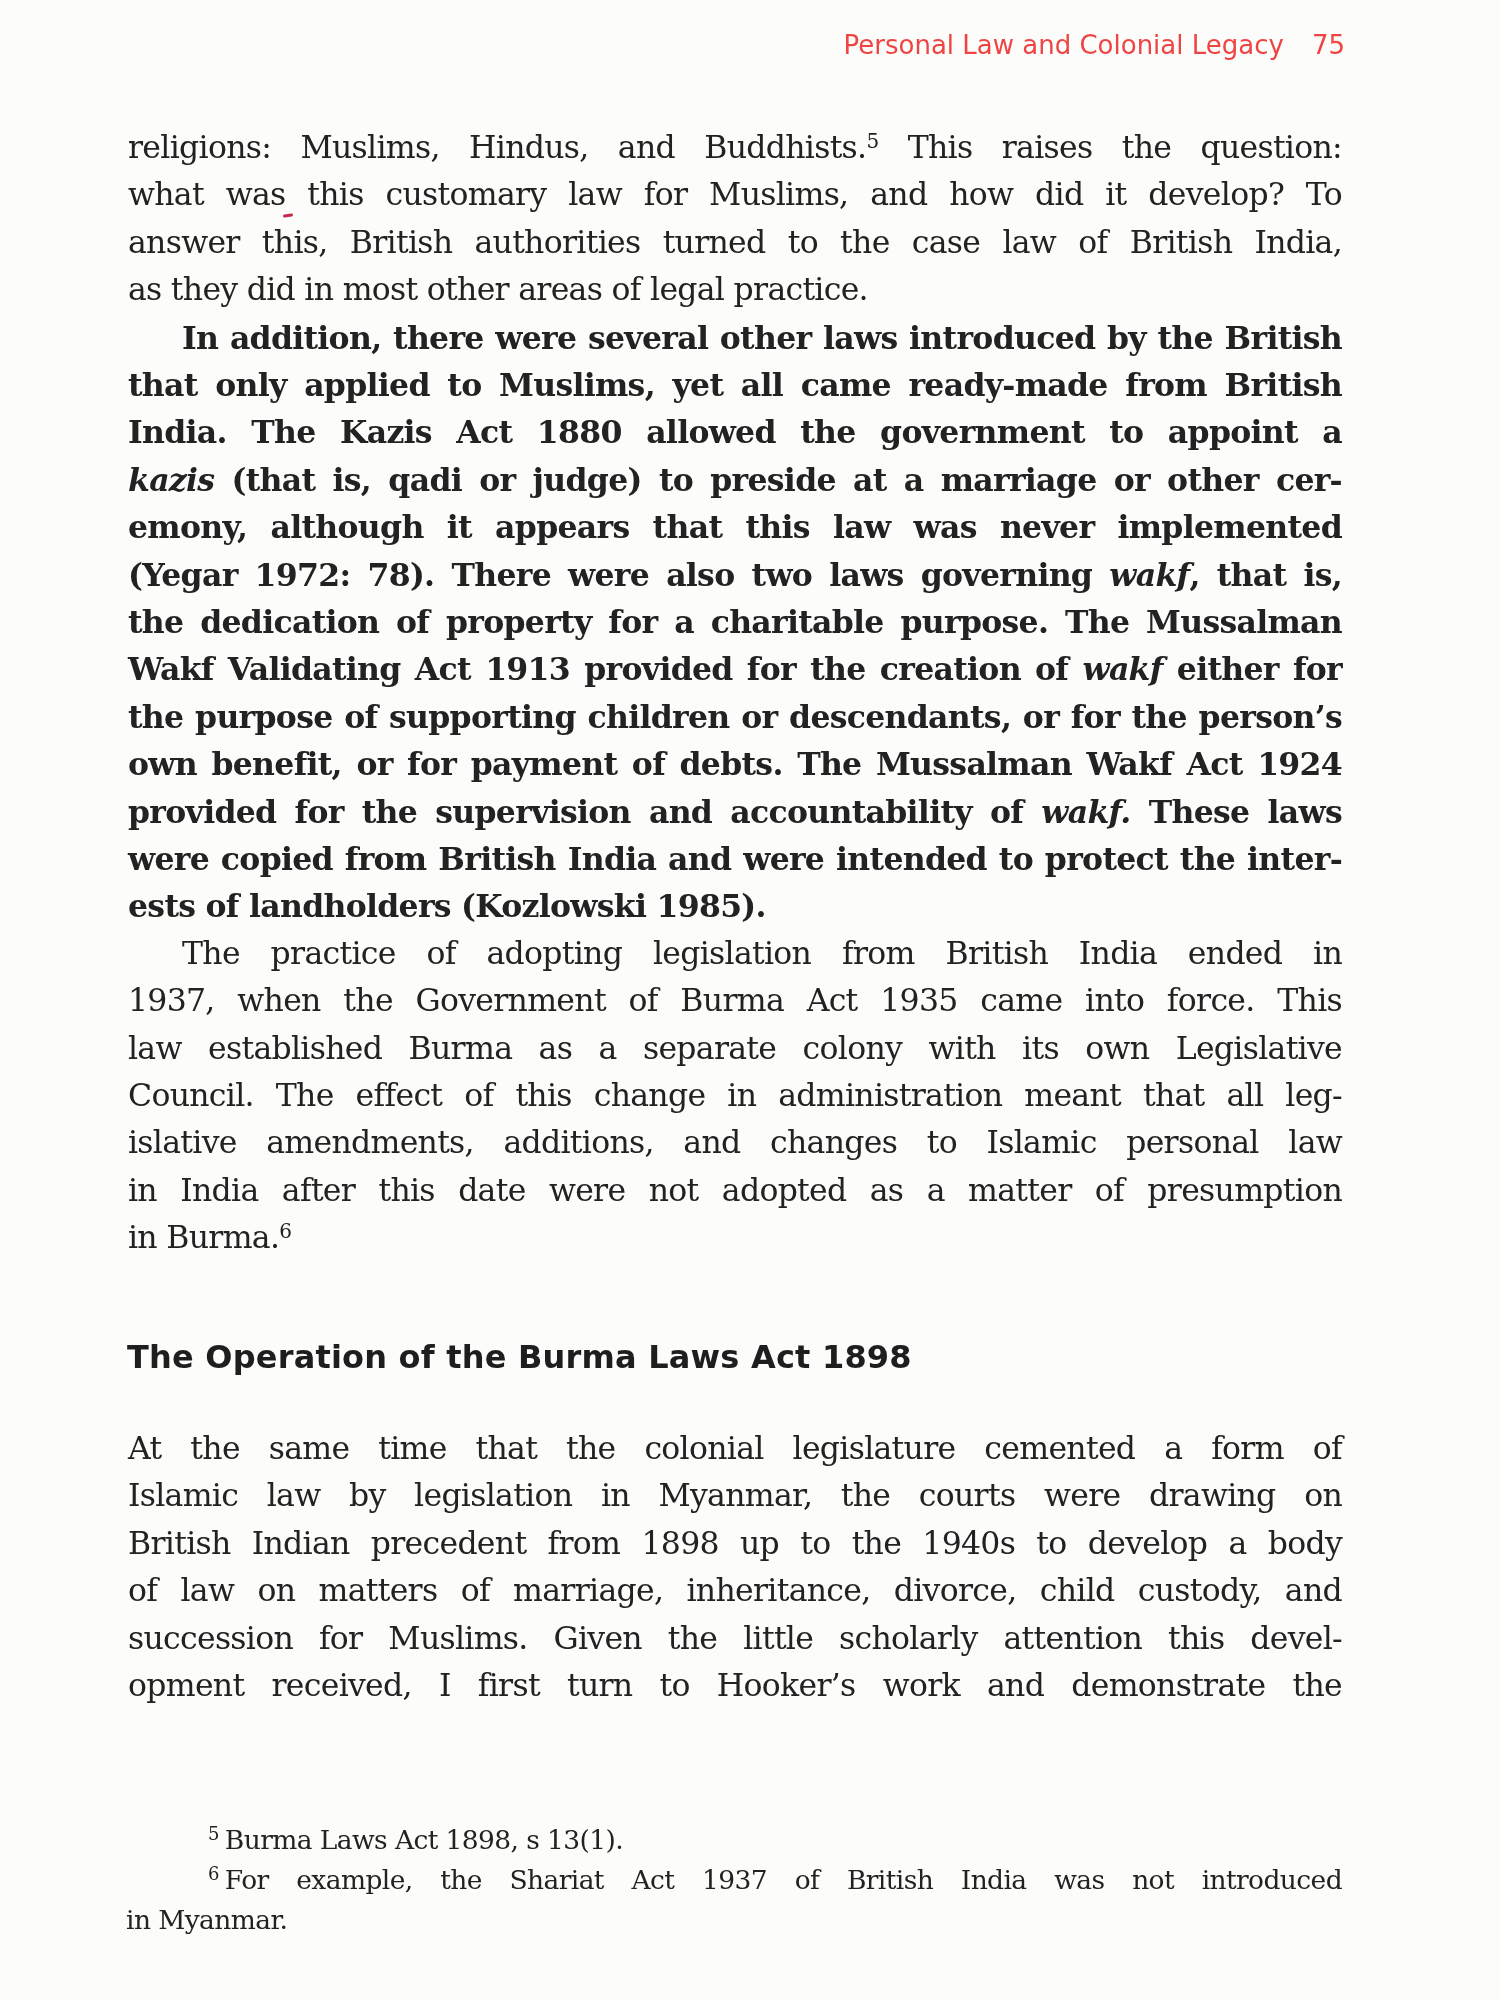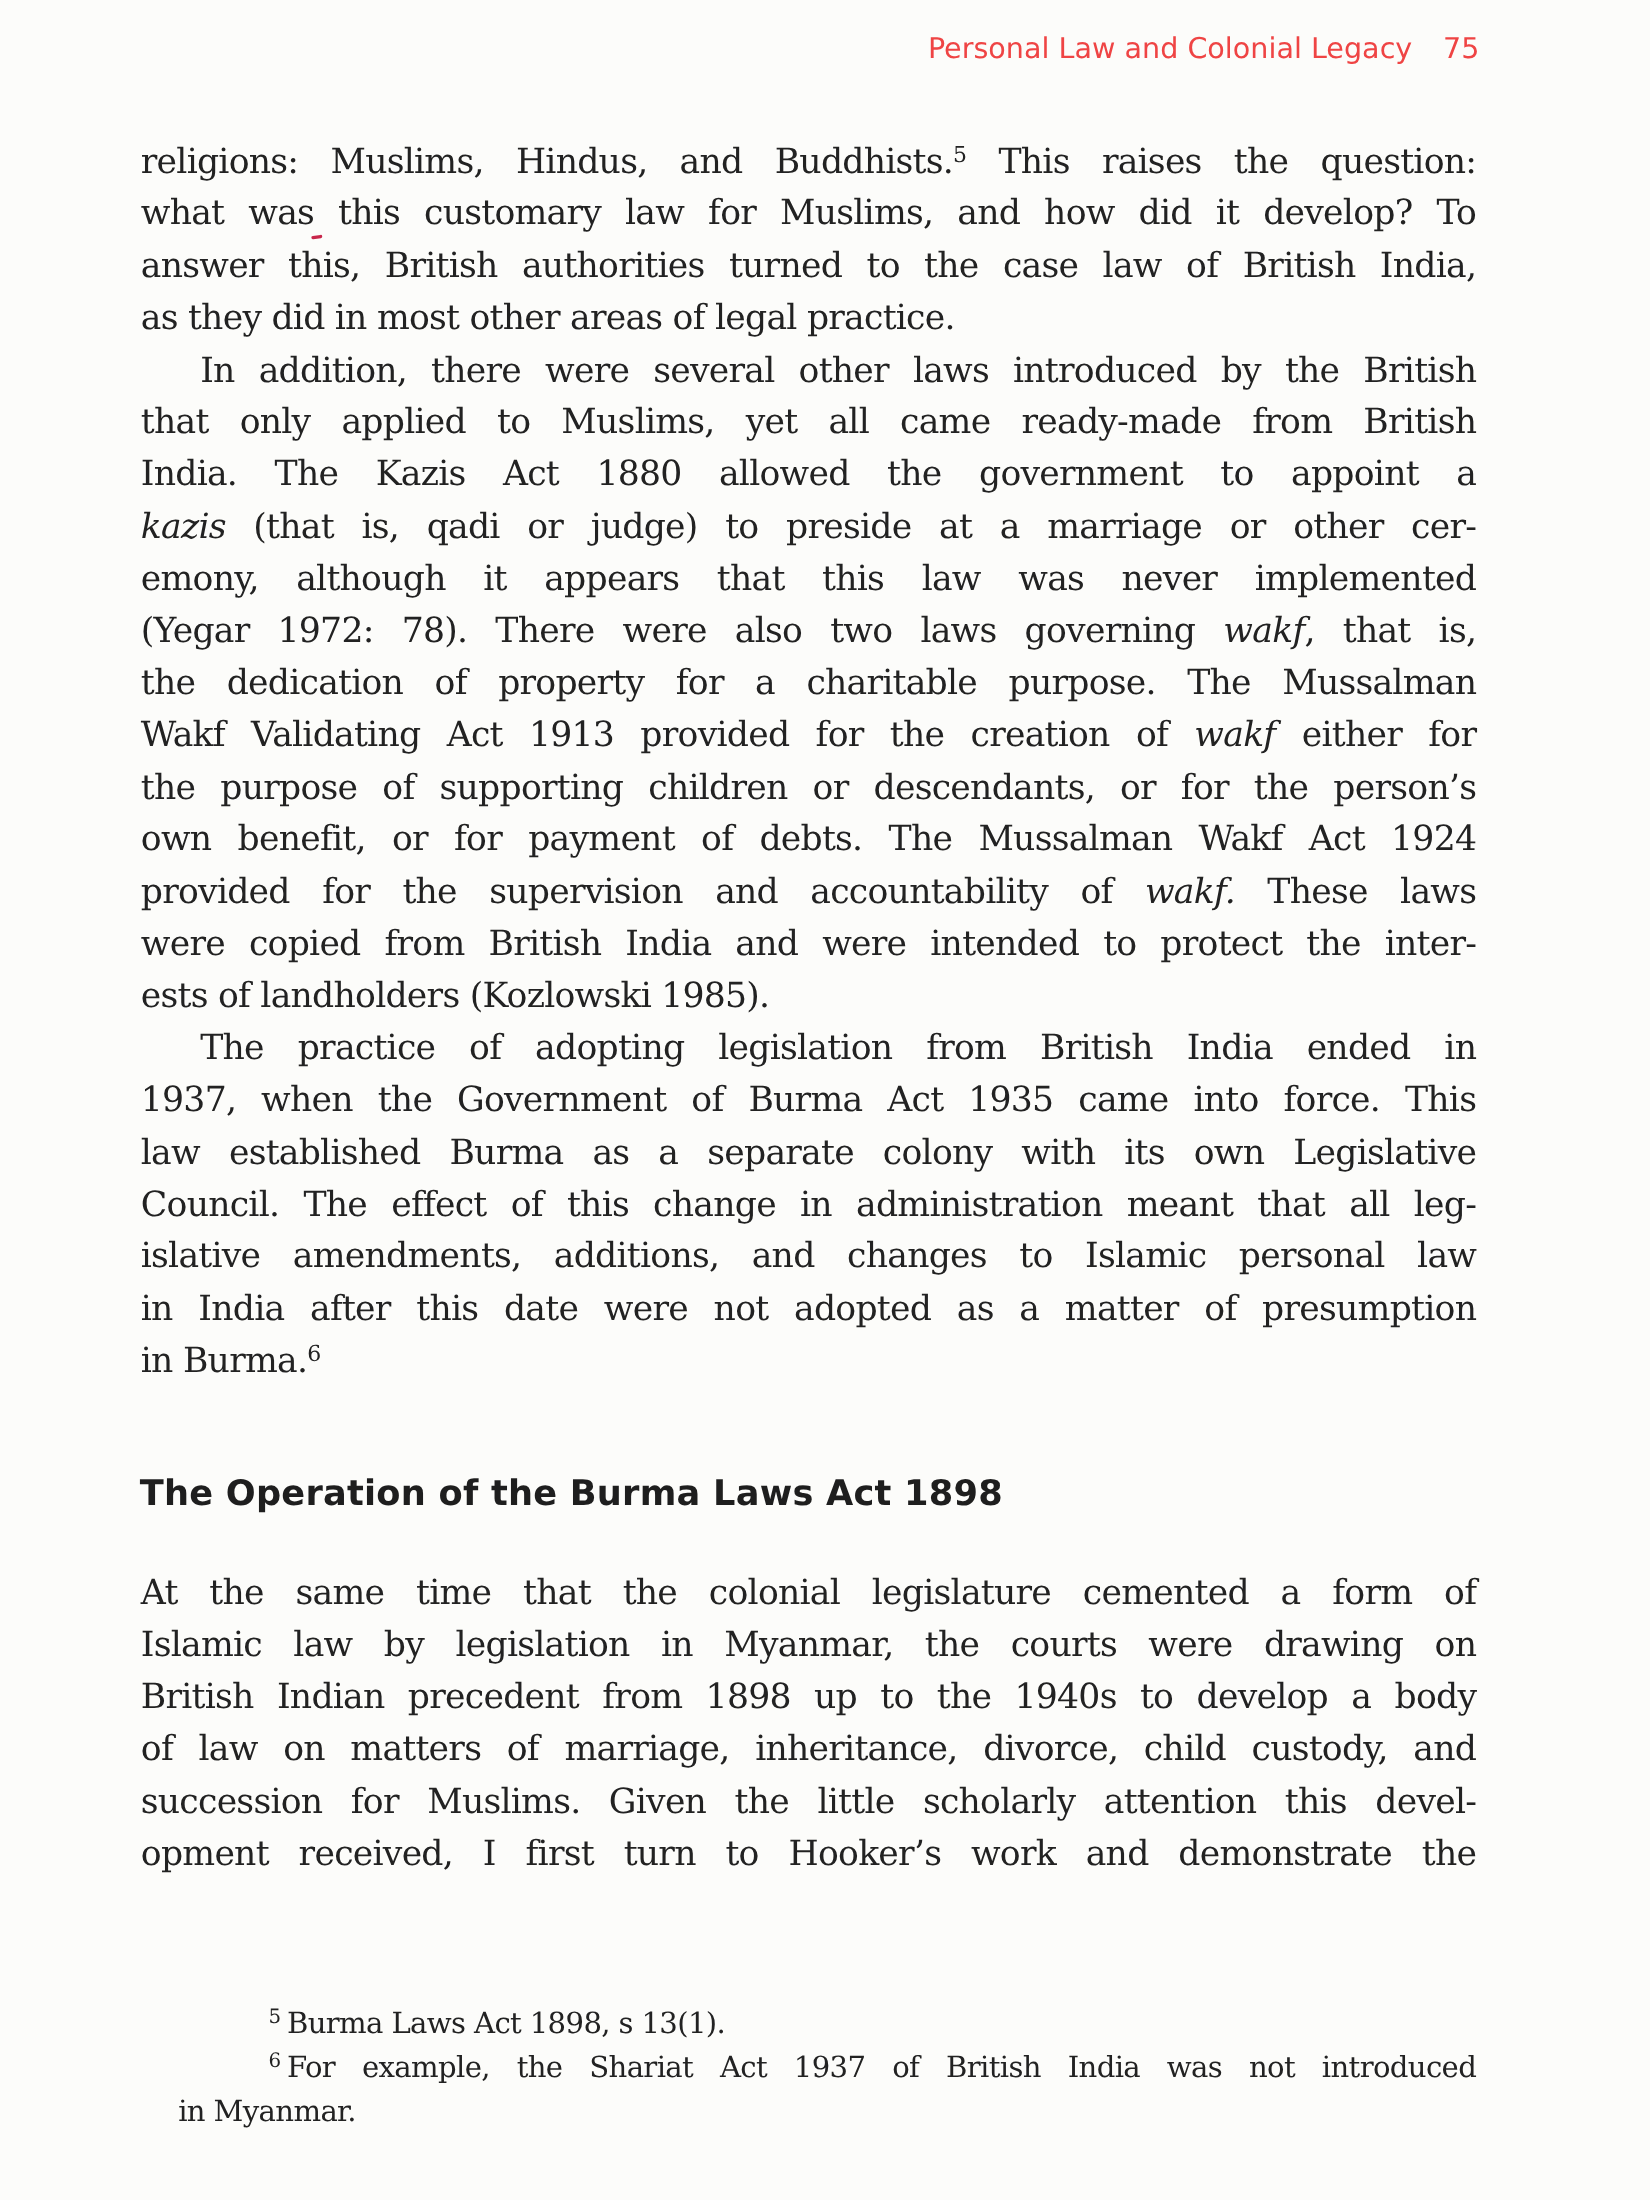--- a/index.html
+++ b/index.html
@@ -81,21 +81,20 @@
     width: 1216px;
     font-family: "DejaVu Serif", serif;
     font-size: 26.5px;
     line-height: 40px;
     color: #222;
     letter-spacing: -0.6px;
   }
   .footnote-line {
     display: block;
     white-space: nowrap;
-    margin-left: 36px;
   }
   .footnote-line.justify {
     text-align: justify;
     text-align-last: justify;
   }
   .fn-indent { padding-left: 82px; }
   .fn-indent2 { padding-left: 82px; }
   .fn-num {
     font-size: 18px;
     vertical-align: 9px;
@@ -125,21 +124,21 @@
 
   <div class="red-mark"></div>
 
   <div class="body-text" style="top:124px;">
     <span class="line"><span>religions: Muslims, Hindus, and Buddhists.</span><span class="sup">5</span><span> This raises the question:</span></span>
     <span class="line">what was this customary law for Muslims, and how did it develop? To</span>
     <span class="line">answer this, British authorities turned to the case law of British India,</span>
     <span class="line last">as they did in most other areas of legal practice.</span>
   </div>
 
-  <div class="body-text" style="top:313.6px;">
+  <div class="body-text" style="top:313.6px;font-weight:bold;">
     <span class="line indent">In addition, there were several other laws introduced by the British</span>
     <span class="line">that only applied to Muslims, yet all came ready-made from British</span>
     <span class="line">India. The Kazis Act 1880 allowed the government to appoint a</span>
     <span class="line"><em>kazis</em> <span>(that is, qadi or judge) to preside at a marriage or other cer-</span></span>
     <span class="line">emony, although it appears that this law was never implemented</span>
     <span class="line"><span>(Yegar 1972: 78). There were also two laws governing</span> <em>wakf</em><span>, that is,</span></span>
     <span class="line">the dedication of property for a charitable purpose. The Mussalman</span>
     <span class="line"><span>Wakf Validating Act 1913 provided for the creation of</span> <em>wakf</em><span> either for</span></span>
     <span class="line">the purpose of supporting children or descendants, or for the person’s</span>
     <span class="line">own benefit, or for payment of debts. The Mussalman Wakf Act 1924</span>

